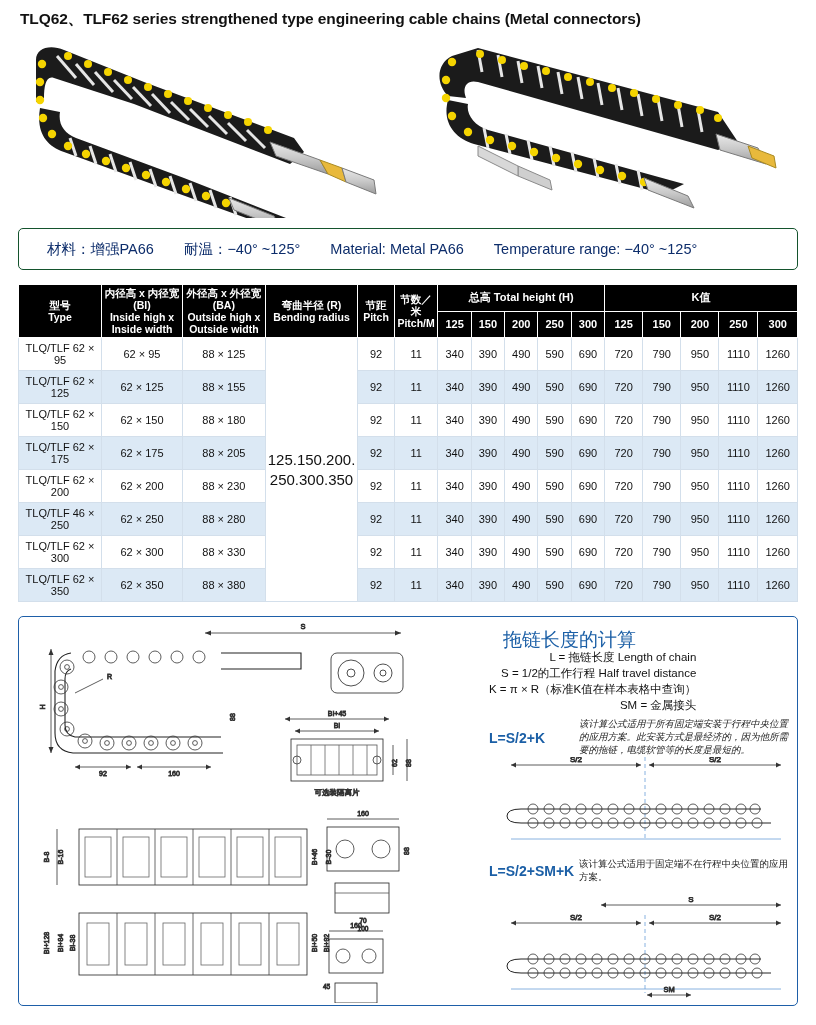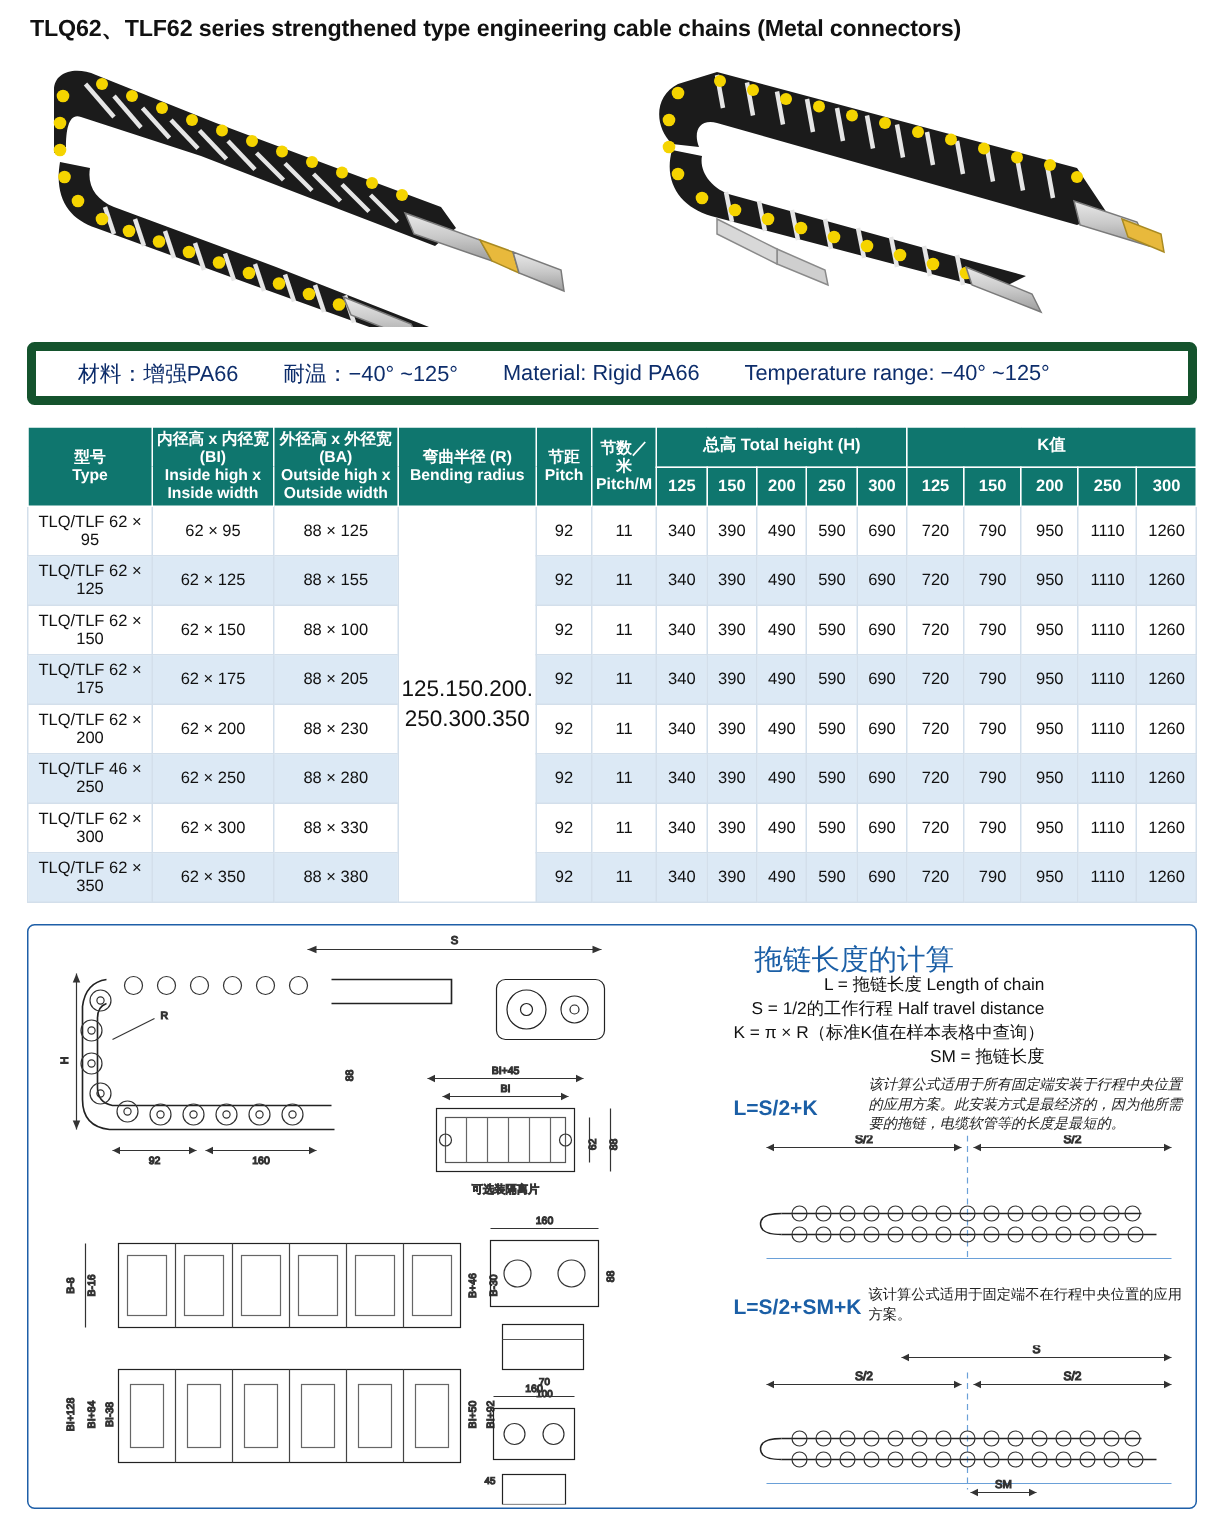--- a/index.html
+++ b/index.html
@@ -35,21 +35,21 @@
   .photo-area {
     position: relative;
     height: 180px;
     margin-top: 8px;
   }
   .chain-svg { position:absolute; top:0; left:0; }
 
   
   .material-bar {
     margin-top: 10px;
-    border: 6px solid #14532d;
+    border: 1px solid #14532d;
     border-radius: 5px;
     height: 42px;
     display: flex;
     align-items: center;
     padding-left: 28px;
     gap: 30px;
     font-size: 14.5px;
     color: #0d2d6b;
     background: #fff;
   }
@@ -57,21 +57,21 @@
   .mat-label { font-weight: normal; }
 
   
   table.spec {
     margin-top: 14px;
     border-collapse: collapse;
     width: 780px;
     font-size: 11px;
   }
   table.spec th {
-    background: #0f766e;
+    background: #000000;
     color: #fff;
     border: 1px solid #ffffff;
     font-weight: bold;
     padding: 2px 2px;
     line-height: 1.15;
     text-align: center;
   }
   table.spec td {
     border: 1px solid #d3dfeb;
     text-align: center;
@@ -286,21 +286,21 @@
           <polygon points="60,108 100,128 100,138 60,118" fill="#d8d8d8" stroke="#8a8a8a" stroke-width="1"></polygon>
           <polygon points="330,108 356,118 358,130 334,120" fill="#e8b93c" stroke="#a98a22" stroke-width="1"></polygon>
         </g>
       </g>
     </svg>
   </div>
 
   <div class="material-bar">
     <span class="mat-label">材料：增强PA66</span>
     <span class="mat-label">耐温：−40°  ~125°</span>
-    <span class="mat-label">Material: Rigid PA66</span>
+    <span class="mat-label">Material: Metal PA66</span>
     <span class="mat-label">Temperature range: −40°  ~125°</span>
   </div>
 
   <table class="spec">
     <thead>
       <tr>
         <th class="col-type" rowspan="2">
             <div class="th-sub">型号</div>
             <div class="th-sub">Type</div>
           </th>
@@ -375,21 +375,21 @@
           <td class="col-h">690</td>
           <td class="col-k">720</td>
           <td class="col-k">790</td>
           <td class="col-k">950</td>
           <td class="col-k">1110</td>
           <td class="col-k">1260</td>
         </tr>
         <tr>
           <td class="col-type">TLQ/TLF 62 × 150</td>
           <td class="col-bi">62 × 150</td>
-          <td class="col-ba">88 × 100</td>
+          <td class="col-ba">88 × 180</td>
           <td class="col-p">92</td>
           <td class="col-pm">11</td>
           <td class="col-h">340</td>
           <td class="col-h">390</td>
           <td class="col-h">490</td>
           <td class="col-h">590</td>
           <td class="col-h">690</td>
           <td class="col-k">720</td>
           <td class="col-k">790</td>
           <td class="col-k">950</td>
@@ -657,21 +657,21 @@
         </g>
 
       </g>
     </svg>
 
     <div class="calc-title">拖链长度的计算</div>
     <div class="calc-lines">
       <div>L  = 拖链长度 Length of chain</div>
       <div>S  = 1/2的工作行程 Half travel distance</div>
       <div>K  = π × R（标准K值在样本表格中查询）</div>
-      <div>SM = 拖链长度</div>
+      <div>SM = 金属接头</div>
     </div>
 
     <div class="formula-box" style="left:470px; top:113px;">L=S/2+K</div>
     <div class="formula-note" style="left:560px; top:100px;font-style:italic;">该计算公式适用于所有固定端安装于行程中央位置的应用方案。此安装方式是最经济的，因为他所需要的拖链，电缆软管等的长度是最短的。</div>
 
     <svg class="diag" style="left:472px; top:140px;" width="310" height="90" viewBox="0 0 310 90">
       <g stroke="#333" fill="none" stroke-width="0.8">
         <line x1="20" y1="8" x2="150" y2="8"></line>
           <line x1="158" y1="8" x2="290" y2="8"></line>
         <path d="M20,8 l5,-2.5 v5 z" fill="#333" stroke="none"></path>

